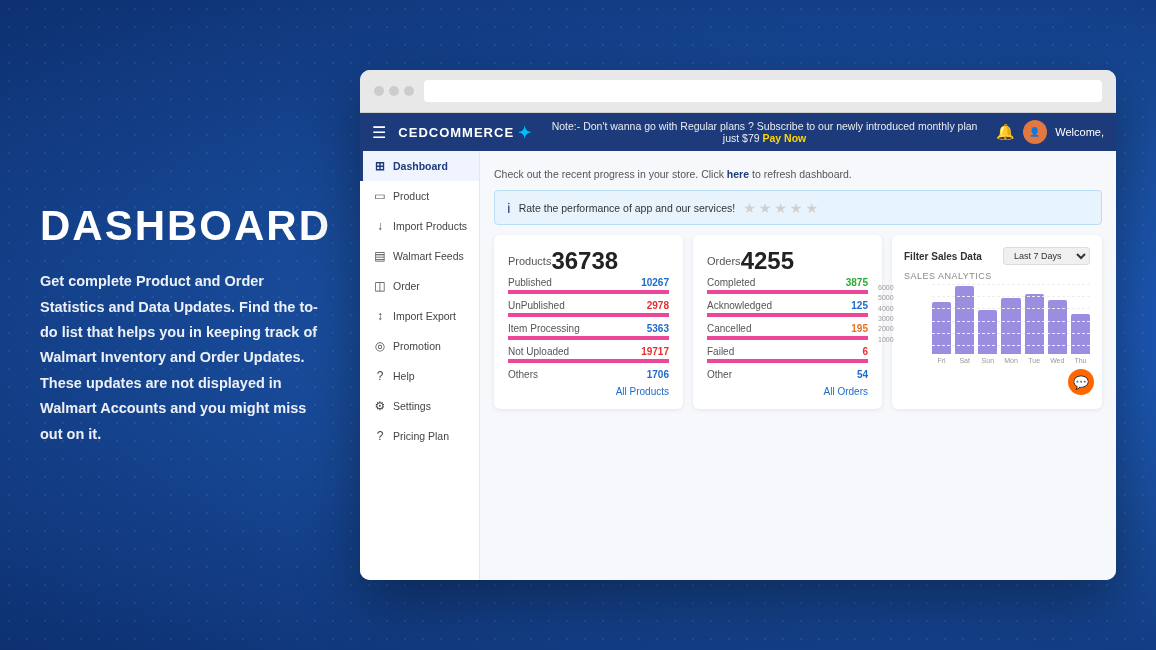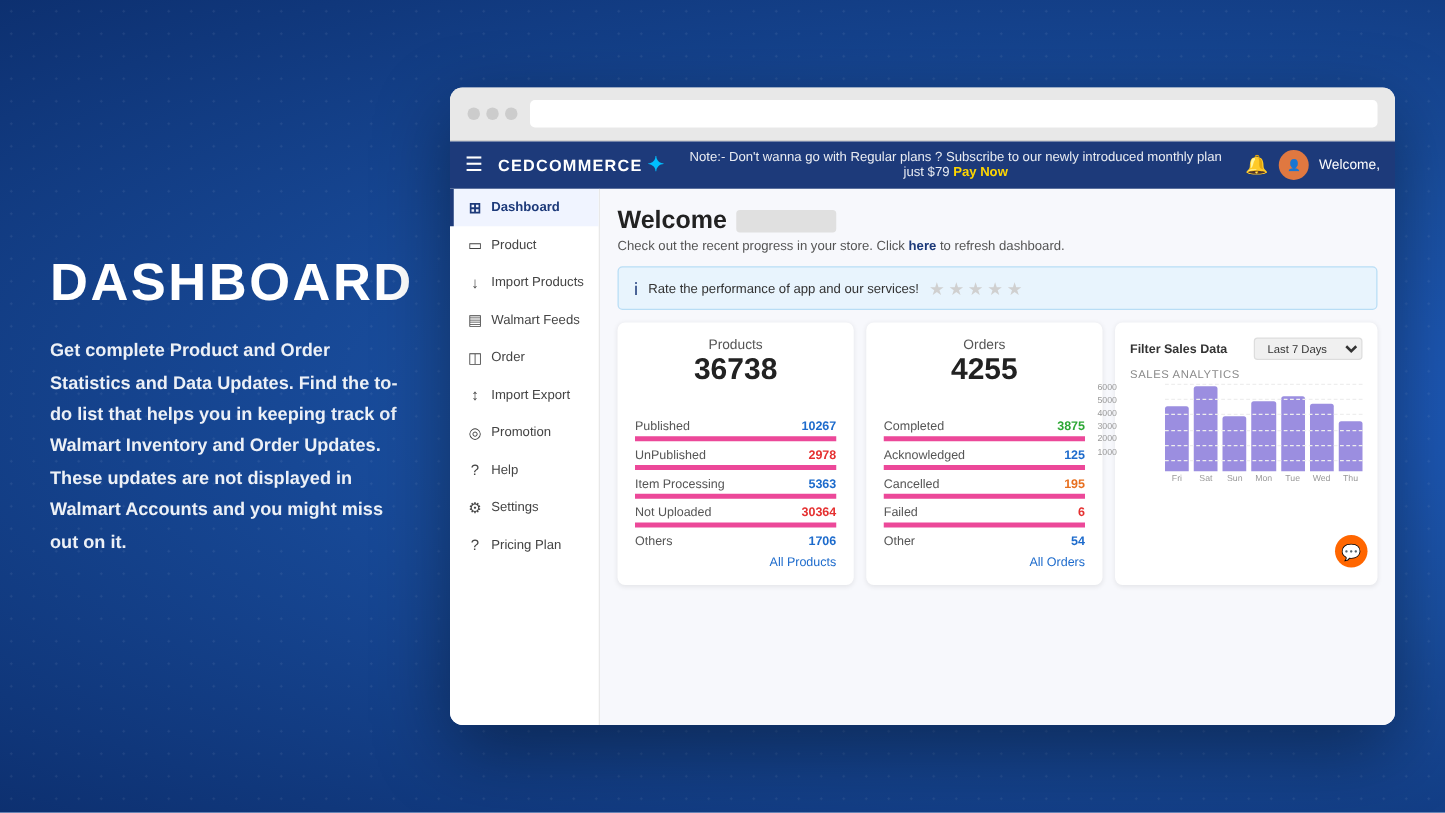--- a/index.html
+++ b/index.html
@@ -290,24 +290,23 @@
     .stats-card {
       background: white;
       border-radius: 6px;
       padding: 12px 14px;
       flex: 1;
       box-shadow: 0 1px 4px rgba(0,0,0,0.08);
     }
 
     .stats-card-header {
       display: flex;
-      justify-content: space-between;
-      align-items: center;
-      margin-bottom: 24px;
-      flex-direction: column;
+      justify-content: flex-start;
+      align-items: center;
+      margin-bottom: 0;
     }
 
     .stats-card-header .label {
       font-size: 11px;
       color: #555;
       font-weight: 500;
     }
 
     .stats-card-header .big-number {
       font-size: 24px;
@@ -560,24 +559,20 @@
             <span>Settings</span>
           </div>
           <div class="sidebar-item">
             <span class="sidebar-icon">?</span>
             <span>Pricing Plan</span>
           </div>
         </div>
 
         <div class="main-content">
           <div class="welcome-section">
-            <h2>
-              <span>Welcome</span>
-              <span class="welcome-username"></span>
-            </h2>
             <p class="welcome-sub">
               <span>Check out the recent progress in your store. Click</span>
               <a href="#">here</a>
               <span>to refresh dashboard.</span>
             </p>
           </div>
 
           <div class="rating-bar">
             <span class="info-icon">ℹ</span>
             <span>Rate the performance of app and our services!</span>
@@ -605,21 +600,21 @@
                 <div class="stat-row">
                   <span>UnPublished</span>
                   <span class="stat-value red">2978</span>
                 </div>
                 <div class="stat-row">
                   <span>Item Processing</span>
                   <span class="stat-value blue">5363</span>
                 </div>
                 <div class="stat-row">
                   <span>Not Uploaded</span>
-                  <span class="stat-value red">30364</span>
+                  <span class="stat-value red">19717</span>
                 </div>
                 <div class="stat-row">
                   <span>Others</span>
                   <span class="stat-value blue">1706</span>
                 </div>
               </div>
               <span class="all-link">All Products</span>
             </div>
 
             <div class="stats-card">

